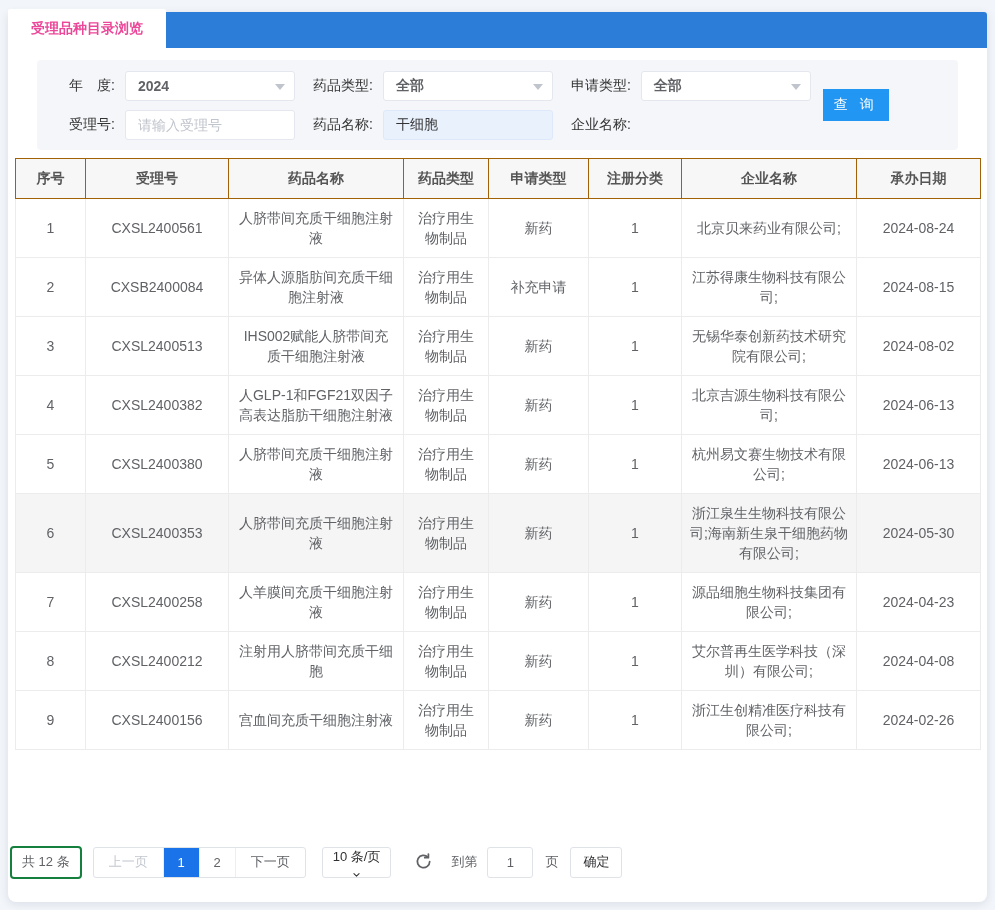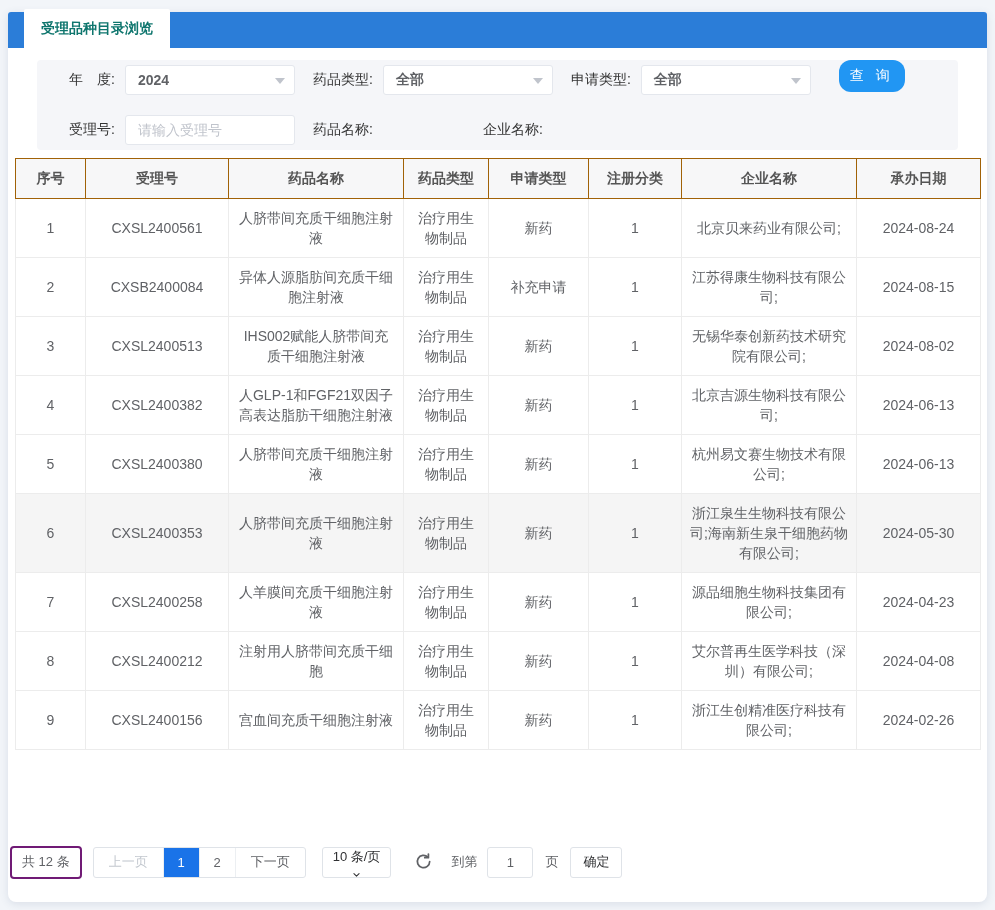--- a/index.html
+++ b/index.html
@@ -12,50 +12,50 @@
   .panel {
     position:absolute; left:8px; top:12px; width:979px; height:890px;
     background:#ffffff; border-radius:4px 4px 8px 8px;
     box-shadow:0 2px 8px rgba(70,90,130,.14);
   }
   
   .tabbar { height:36px; background:#2b7dd8; border-radius:3px 3px 0 0; display:flex; align-items:flex-end; }
   .tab { height:36px; display:flex; align-items:center; padding:0 30px;
          color:#fff; font-size:14px; font-weight:bold; cursor:pointer; }
   .tab.active {
-    background:#fff; color:#0f766e; height:39px; margin-top:-3px; margin-left:16px;
-    padding:0 17px; border-radius:2px 2px 0 0;
+    background:#fff; color:#ec4899; height:39px; margin-top:-3px; margin-left:0;
+    padding:0 23px; border-radius:2px 2px 0 0;
   }
   
   .filters {
     position:absolute; left:29px; right:29px; top:48px; height:90px;
     background:#f5f6f9; border-radius:4px;
-    display:flex; padding:0 18px;
+    display:flex; align-items:center; padding:0 18px;
   }
   .fgrid { display:grid; grid-template-columns:auto 170px auto 170px auto 170px; row-gap:9px; align-items:center; }
   .flabel { font-size:14px; color:#333; text-align:right; padding-right:10px; min-width:70px; white-space:nowrap; }
   .flabel.mid { padding-left:18px; }
   .fld { position:relative; height:30px; }
   .select-box {
     height:30px; background:#fff; border:1px solid #e4e7ed; border-radius:3px;
     display:flex; align-items:center; padding:0 26px 0 12px; font-size:14px; color:#606266; cursor:pointer;font-weight:bold;
   }
   .caret {
     position:absolute; right:10px; top:13px; width:0; height:0;
     border-left:5px solid transparent; border-right:5px solid transparent; border-top:6px solid #c0c4cc;
   }
   .fld input {
     width:100%; height:30px; border:1px solid #e4e7ed; border-radius:3px;
     padding:0 12px; font-size:14px; color:#606266; background:#fff; outline:none;
   }
   .fld input::placeholder { color:#c0c4cc; }
   .fld input.filled { background:#e9f1fc; border-color:#dde9fa; color:#333; }
   .search-btn {
-    width:66px; height:32px; margin-left:28px; flex:none;
-    background:#2196f3; color:#fff; border:none; border-radius:12px;
+    width:66px; height:32px; margin-left:12px; flex:none;
+    background:#2196f3; color:#fff; border:none; border-radius:0;
     font-size:14px; letter-spacing:4px; cursor:pointer;
   }
   
   table.result {
     position:absolute; left:7px; top:146px; width:965px;
     border-collapse:collapse; table-layout:fixed; font-size:14px; color:#606266;
   }
   table.result th {
     background:#f7f7f8; color:#555; font-weight:700; height:40px;
     border:1px solid #a16207; padding:0 6px;
@@ -65,21 +65,21 @@
     word-break:break-all;
   }
   table.result tr.hl td { background:#f5f5f5; }
   
   .pagination {
     position:absolute; left:7px; right:7px; top:833px; height:34px;
     display:flex; align-items:center; font-size:13px; color:#606266;
   }
   .total-wrap {
     height:33px; display:flex; align-items:center; padding:0 10px; margin-left:-5px;
-    border:2px solid #701a75; border-radius:4px;
+    border:2px solid #15803d; border-radius:4px;
   }
   .pager { display:flex; margin-left:11px; height:31px; border:1px solid #dfe3e8; border-radius:3px; overflow:hidden; background:#fff; }
   .pg-item { display:flex; align-items:center; justify-content:center; padding:0 15px; cursor:pointer; color:#606266; }
   .pg-item + .pg-item { border-left:1px solid #eceff2; }
   .pg-item.disabled { color:#c3c8cf; cursor:default; }
   .pg-num { width:36px; padding:0; }
   .pg-num.active { background:#1a73e8; color:#fff; }
   .size-select {
     margin-left:16px; height:31px; border:1px solid #dfe3e8; border-radius:3px; background:#fff;
     display:flex; align-items:center; gap:7px; padding:0 10px; color:#303133; cursor:pointer;flex-direction:column;
@@ -125,20 +125,23 @@
         <div class="select-box">全部</div>
         <span class="caret"></span>
       </div>
 
       <div class="flabel">受理号:</div>
       <div class="fld">
         <input type="text" placeholder="请输入受理号" style="">
       </div>
 
       <div class="flabel mid">药品名称:</div>
+      <div class="fld">
+        <input type="text" class="filled" value="干细胞" style="">
+      </div>
 
       <div class="flabel mid">企业名称:</div>
     </div>
     <button class="search-btn">查 询</button>
   </div>
 
   <table class="result">
     <colgroup>
       <col style="width:70px">
         <col style="width:143px">

